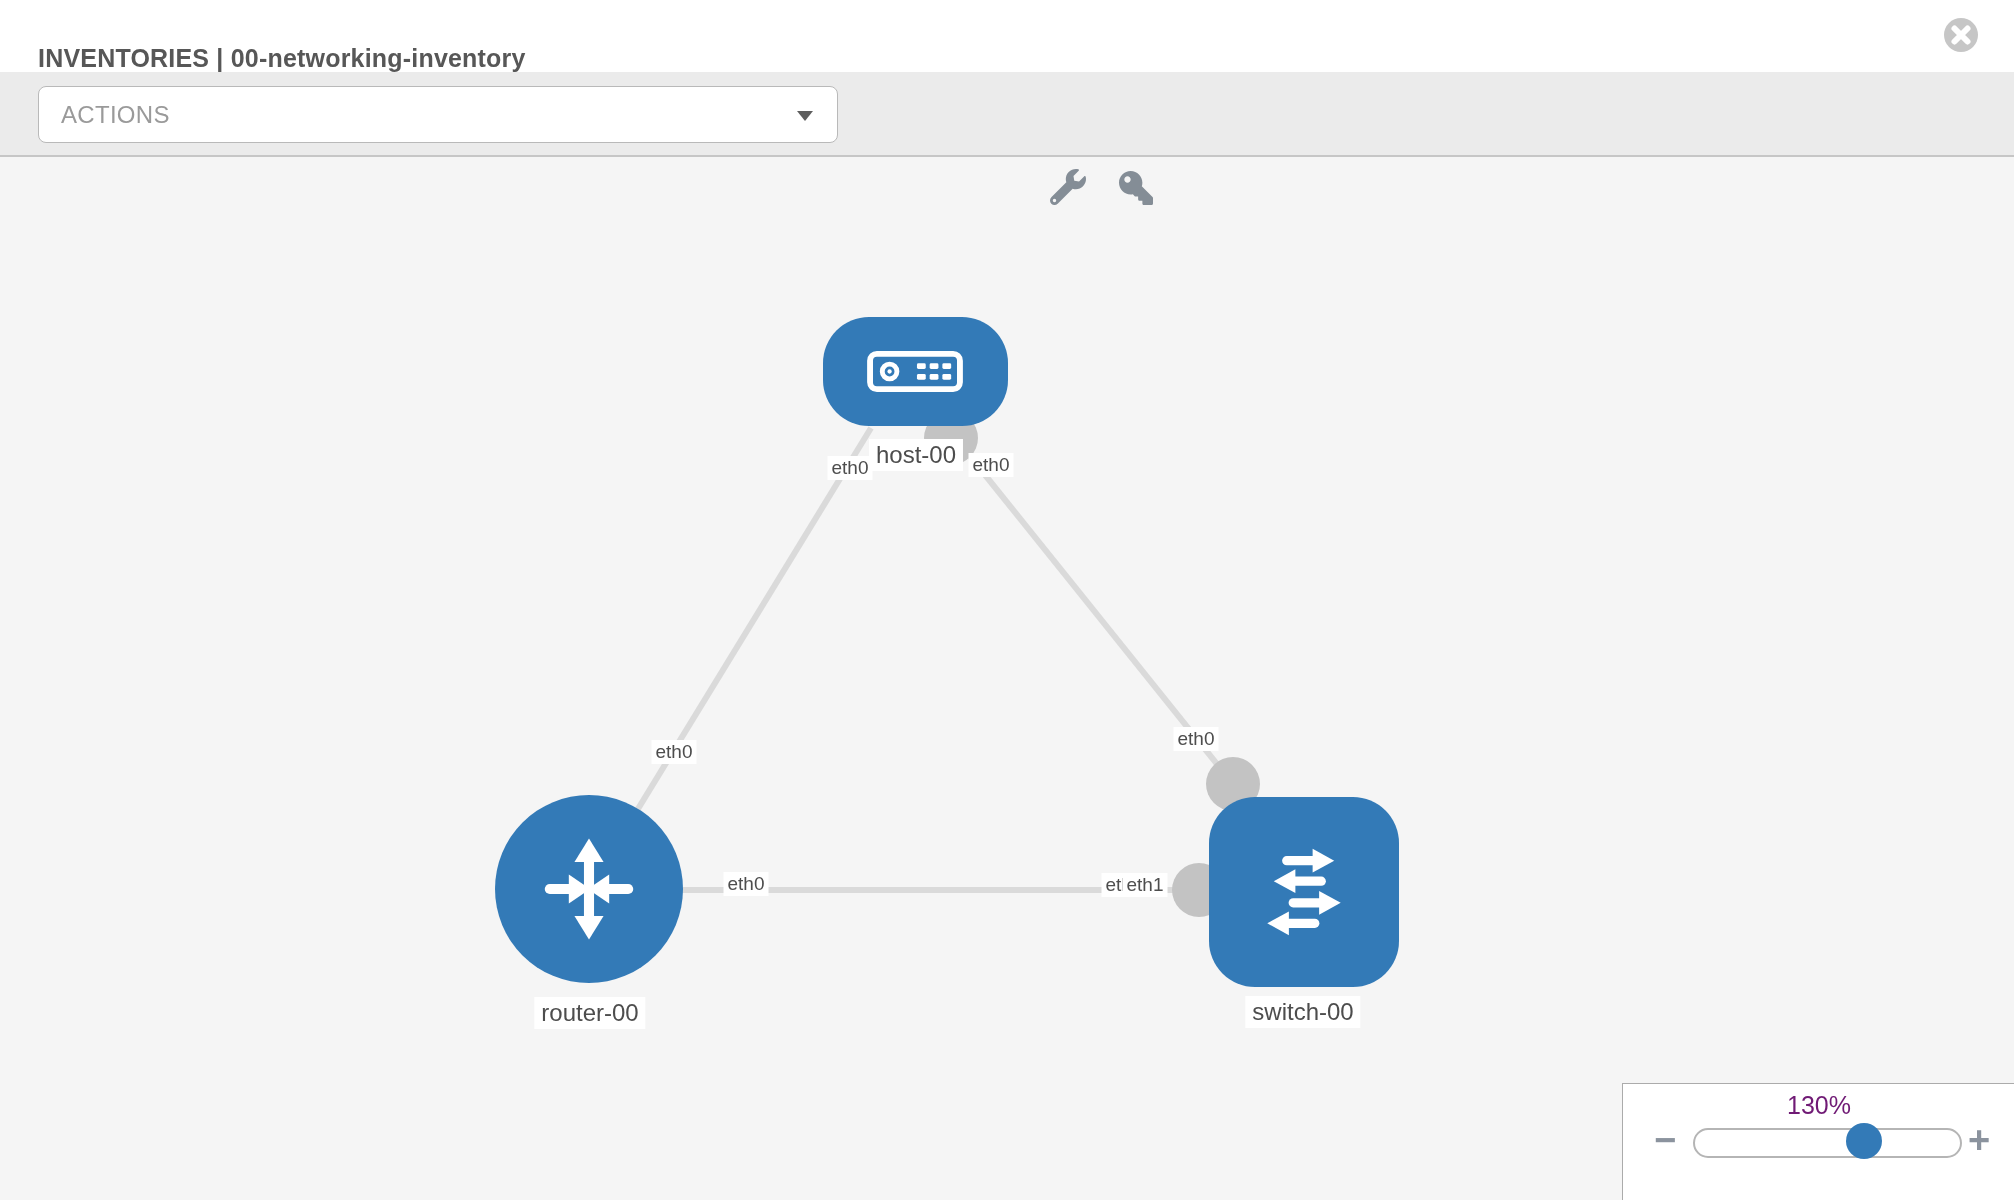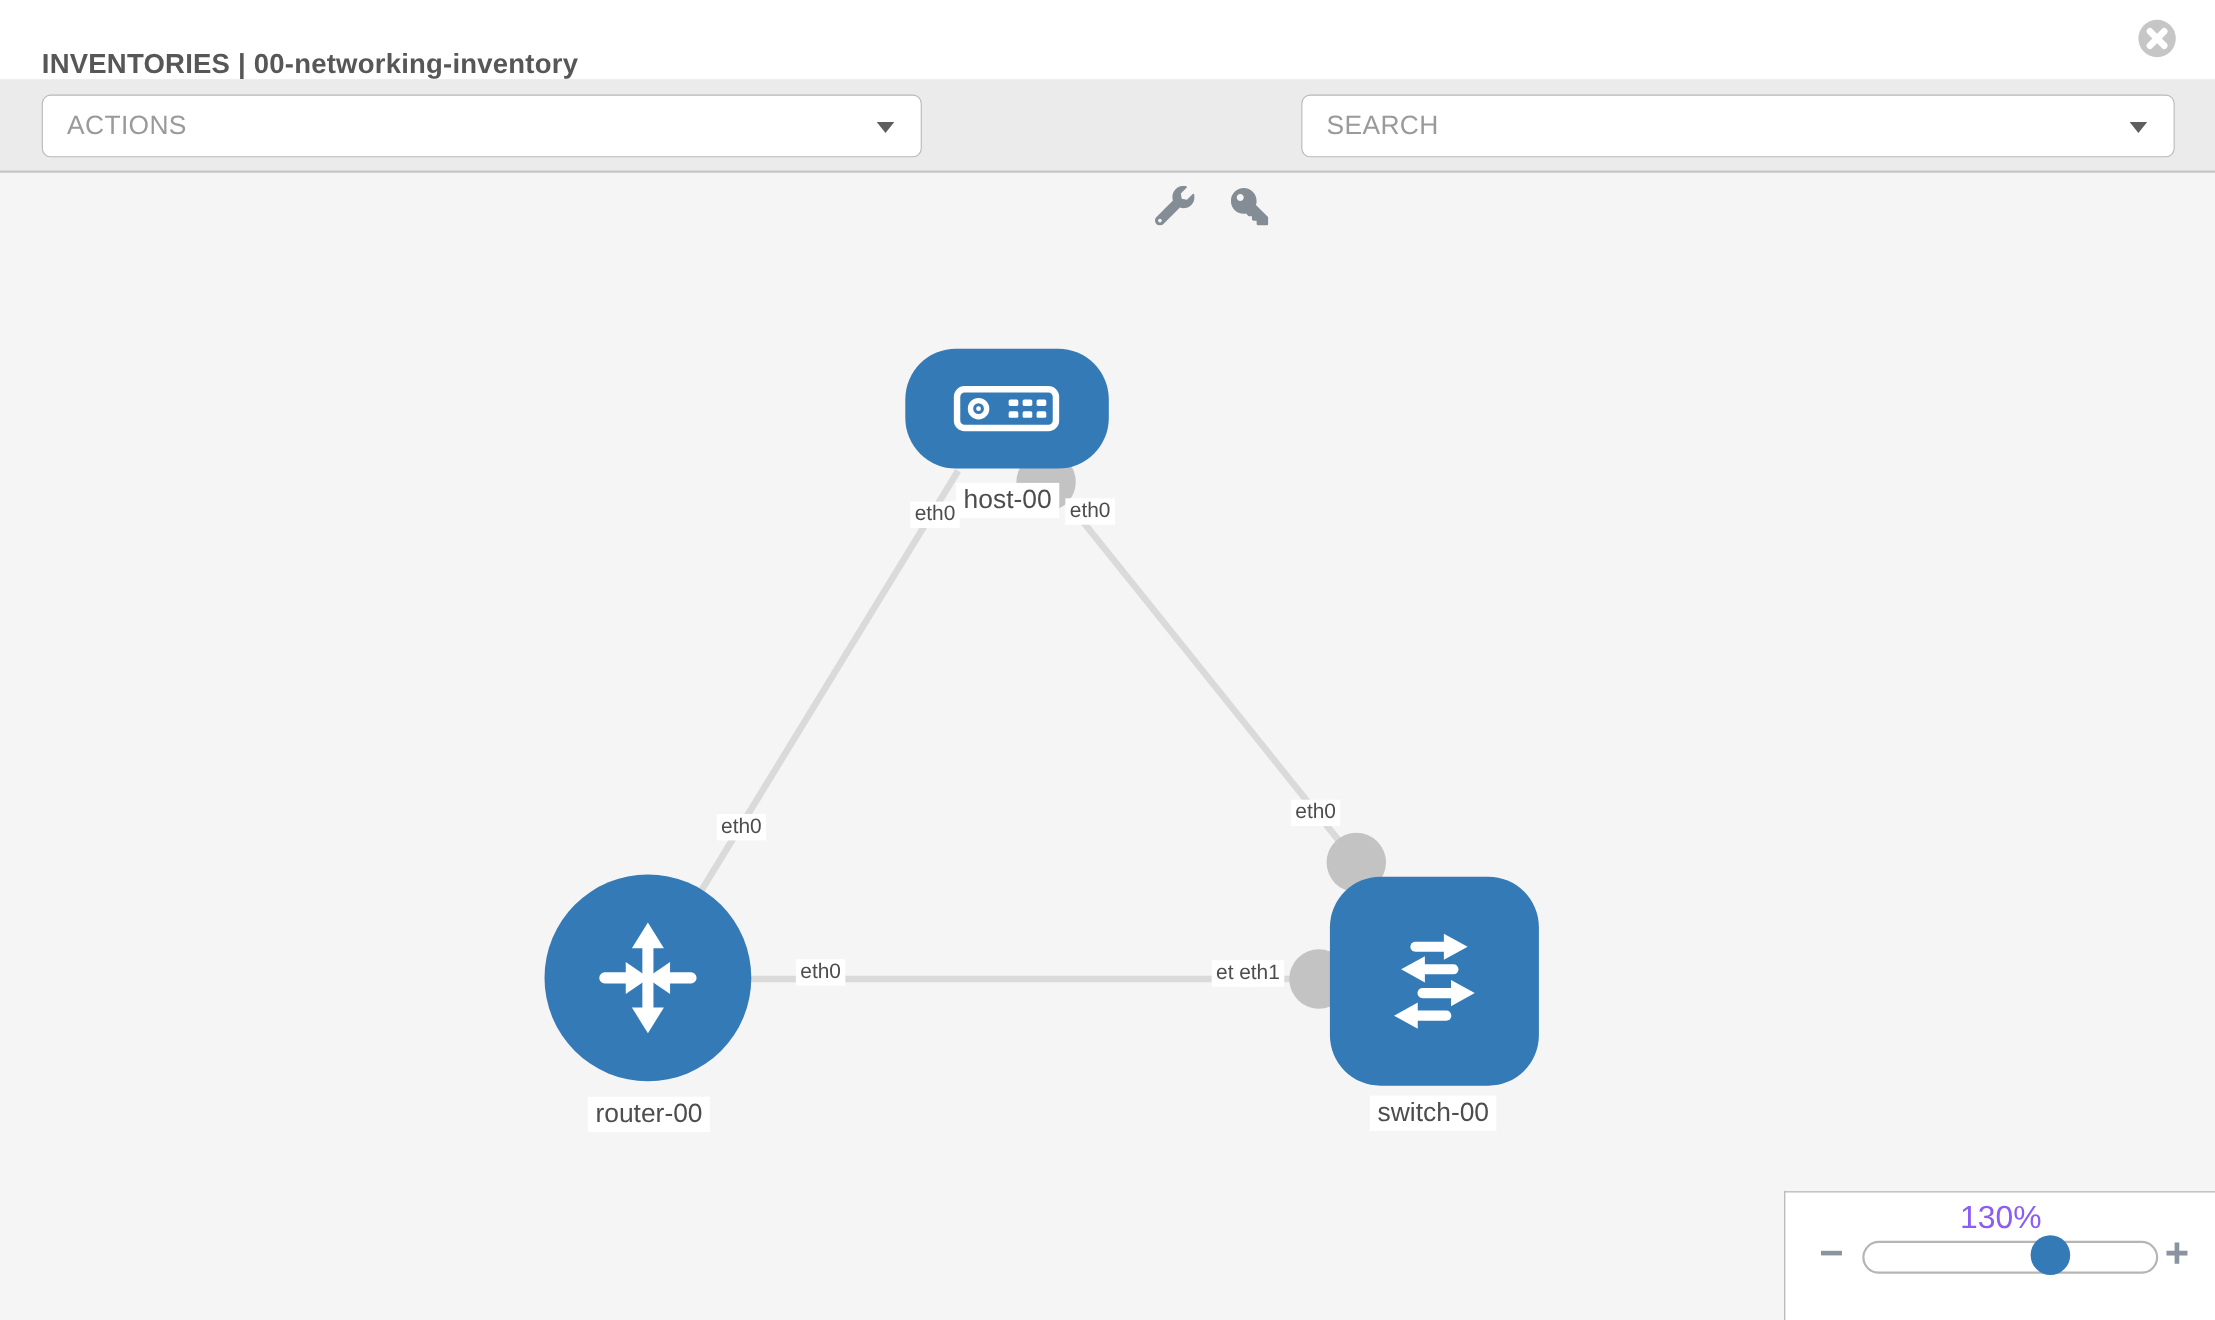--- a/index.html
+++ b/index.html
@@ -73,21 +73,21 @@
     white-space:nowrap;
   }
   
   .zoom-panel{
     position:absolute;left:1622px;top:1083px;width:392px;height:117px;
     background:#ffffff;border:1px solid #ababab;border-right:none;border-bottom:none;
     z-index:20;
   }
   .zoom-value{
     position:absolute;left:0;top:7px;width:100%;text-align:center;
-    font-size:29px;color:#8b5cf6;
+    font-size:25px;color:#701a75;
   }
   .zoom-minus,.zoom-plus{
     position:absolute;transform:translate(-50%,-50%);
     font-size:38px;font-weight:700;color:#8b939e;cursor:pointer;line-height:1;
   }
   .zoom-minus{left:42px;top:56px;}
   .zoom-plus{left:356px;top:56px;}
   .zoom-track{
     position:absolute;left:70px;top:44px;width:265px;height:26px;
     background:#ffffff;border:2px solid #b5b5b5;border-radius:15px;cursor:pointer;
@@ -163,24 +163,20 @@
     </svg>
   </span>
   <span class="tool-icon tool-key">
     <svg width="34" height="34" viewBox="0 0 512 512" fill="#848d96">
       <g transform="scale(-1,1) translate(-512,0)">
         <path d="M512 176.001C512 273.203 433.202 352 336 352c-11.22 0-22.19-1.062-32.827-3.069l-24.012 27.014A23.999 23.999 0 0 1 261.223 384H224v40c0 13.255-10.745 24-24 24h-40v40c0 13.255-10.745 24-24 24H24c-13.255 0-24-10.745-24-24v-78.059c0-6.365 2.529-12.47 7.029-16.971l161.802-161.802C163.108 213.814 160 195.271 160 176 160 78.798 238.797.001 335.999 0 433.488-.001 512 78.511 512 176.001zM336 128c0 26.51 21.49 48 48 48s48-21.49 48-48-21.49-48-48-48-48 21.49-48 48z"></path>
       </g>
     </svg>
   </span>
 
-  <div class="select sel-search">
-    <span class="sel-text">SEARCH</span>
-    <span class="caret"></span>
-  </div>
 </div>
 
 <div class="canvas" id="canvas">
   <svg id="links-svg">
       <line x1="871" y1="271" x2="589" y2="732"></line>
       <line x1="957" y1="283" x2="1233" y2="627"></line>
       <line x1="589" y1="733" x2="1199" y2="733"></line>
     </svg>
 <div class="port" style="left: 924px; top: 254px;"></div>
     <div class="port" style="left: 620px; top: 706px;"></div>

